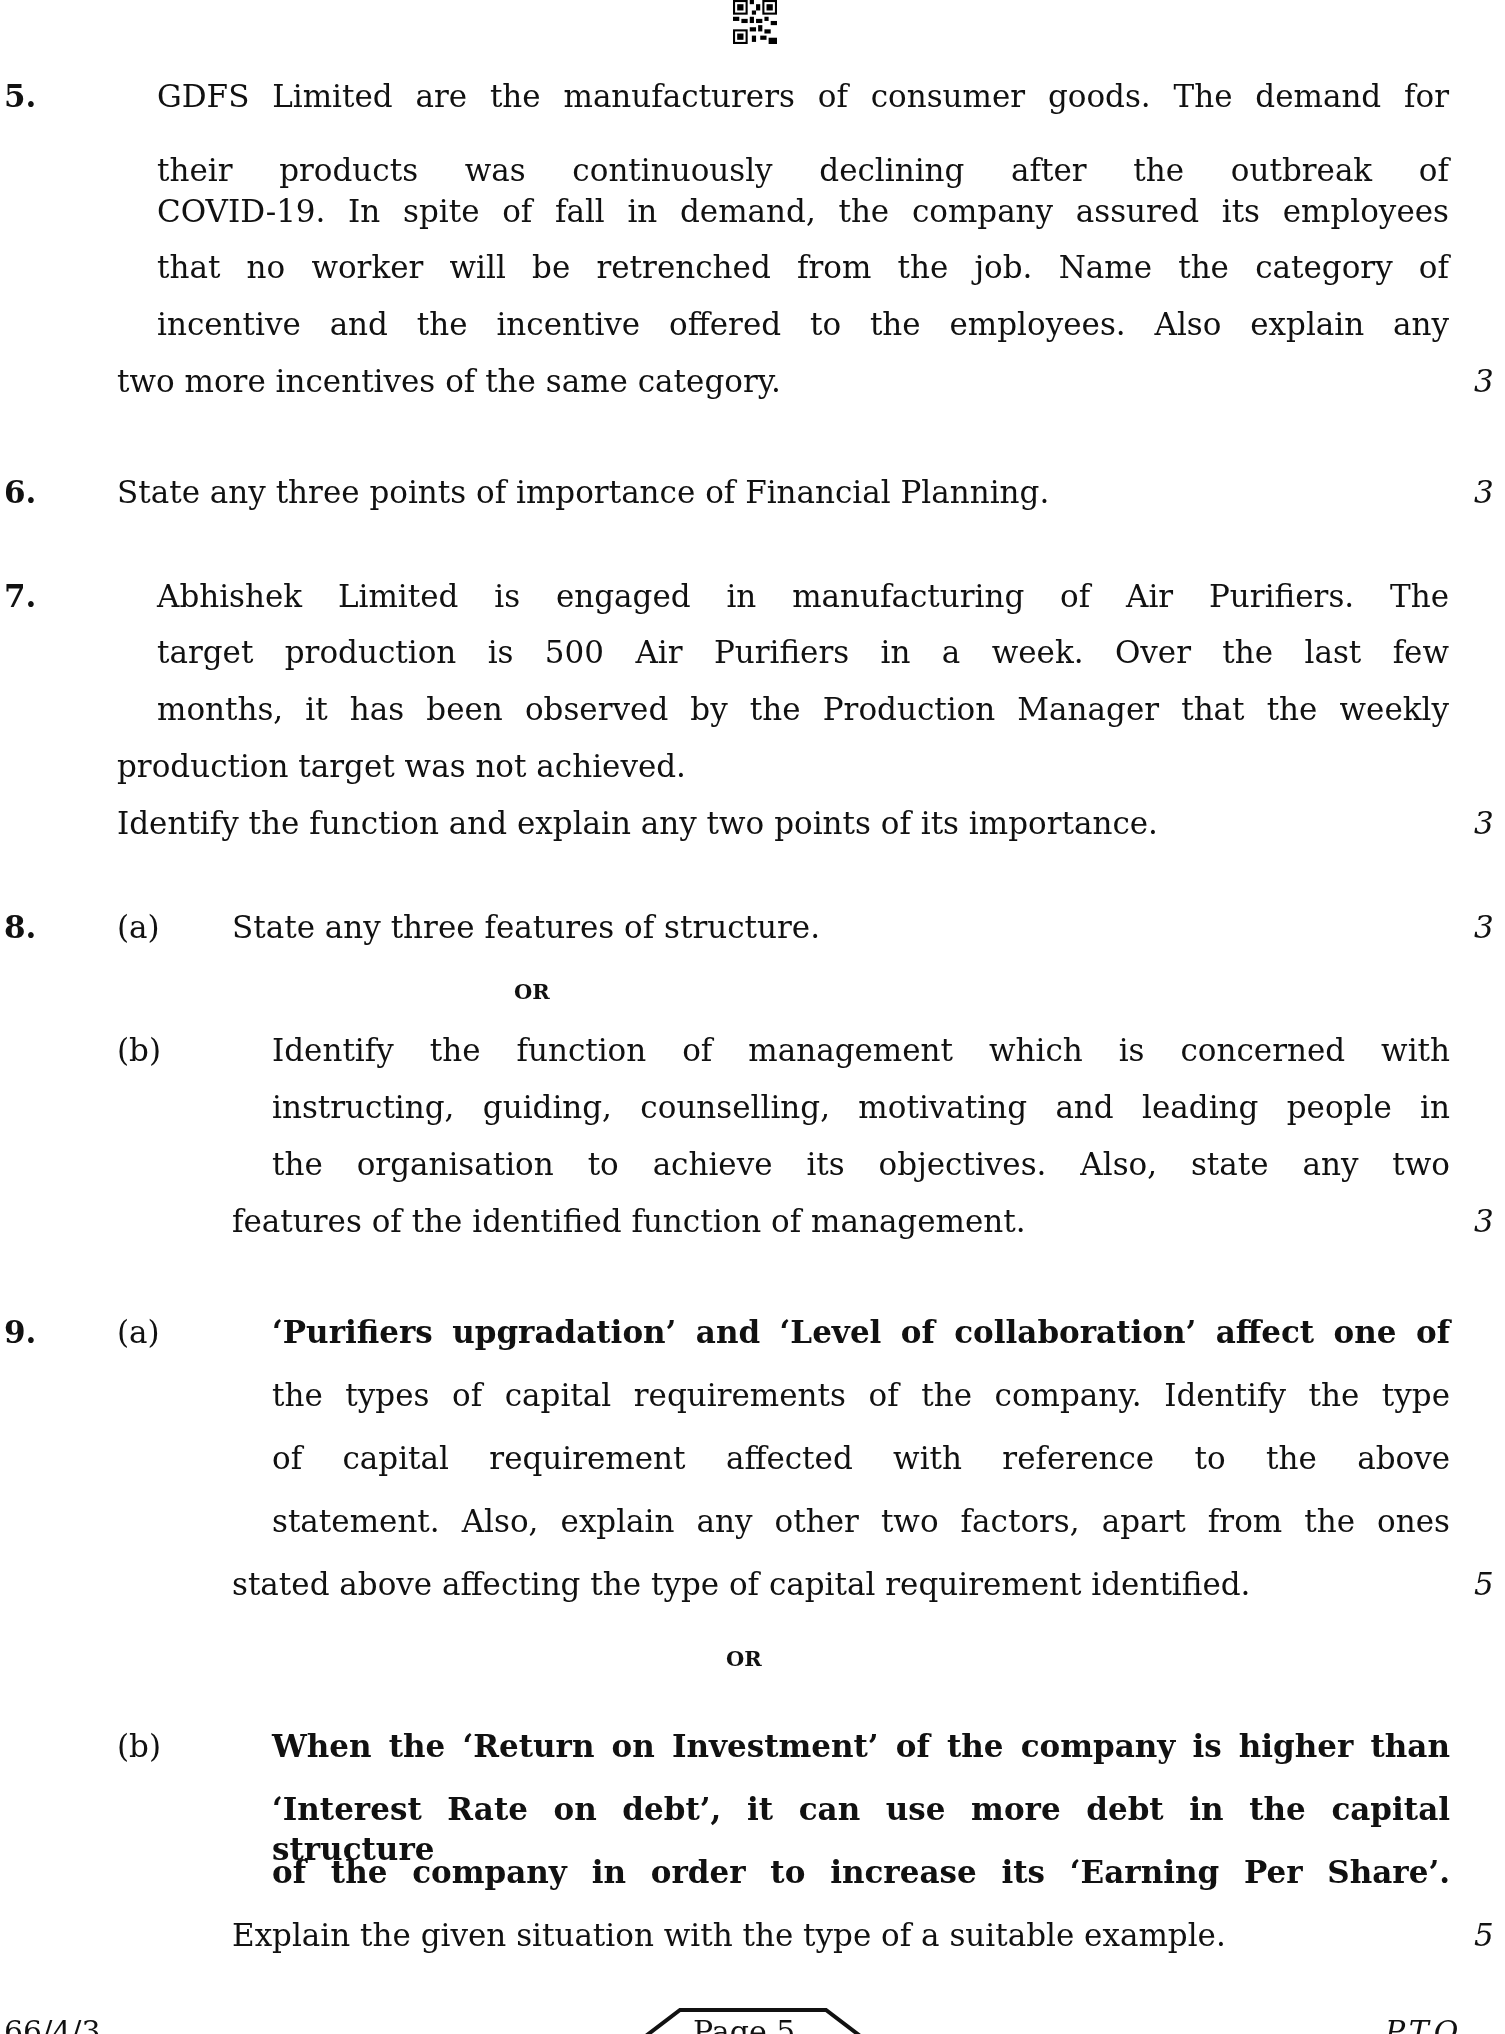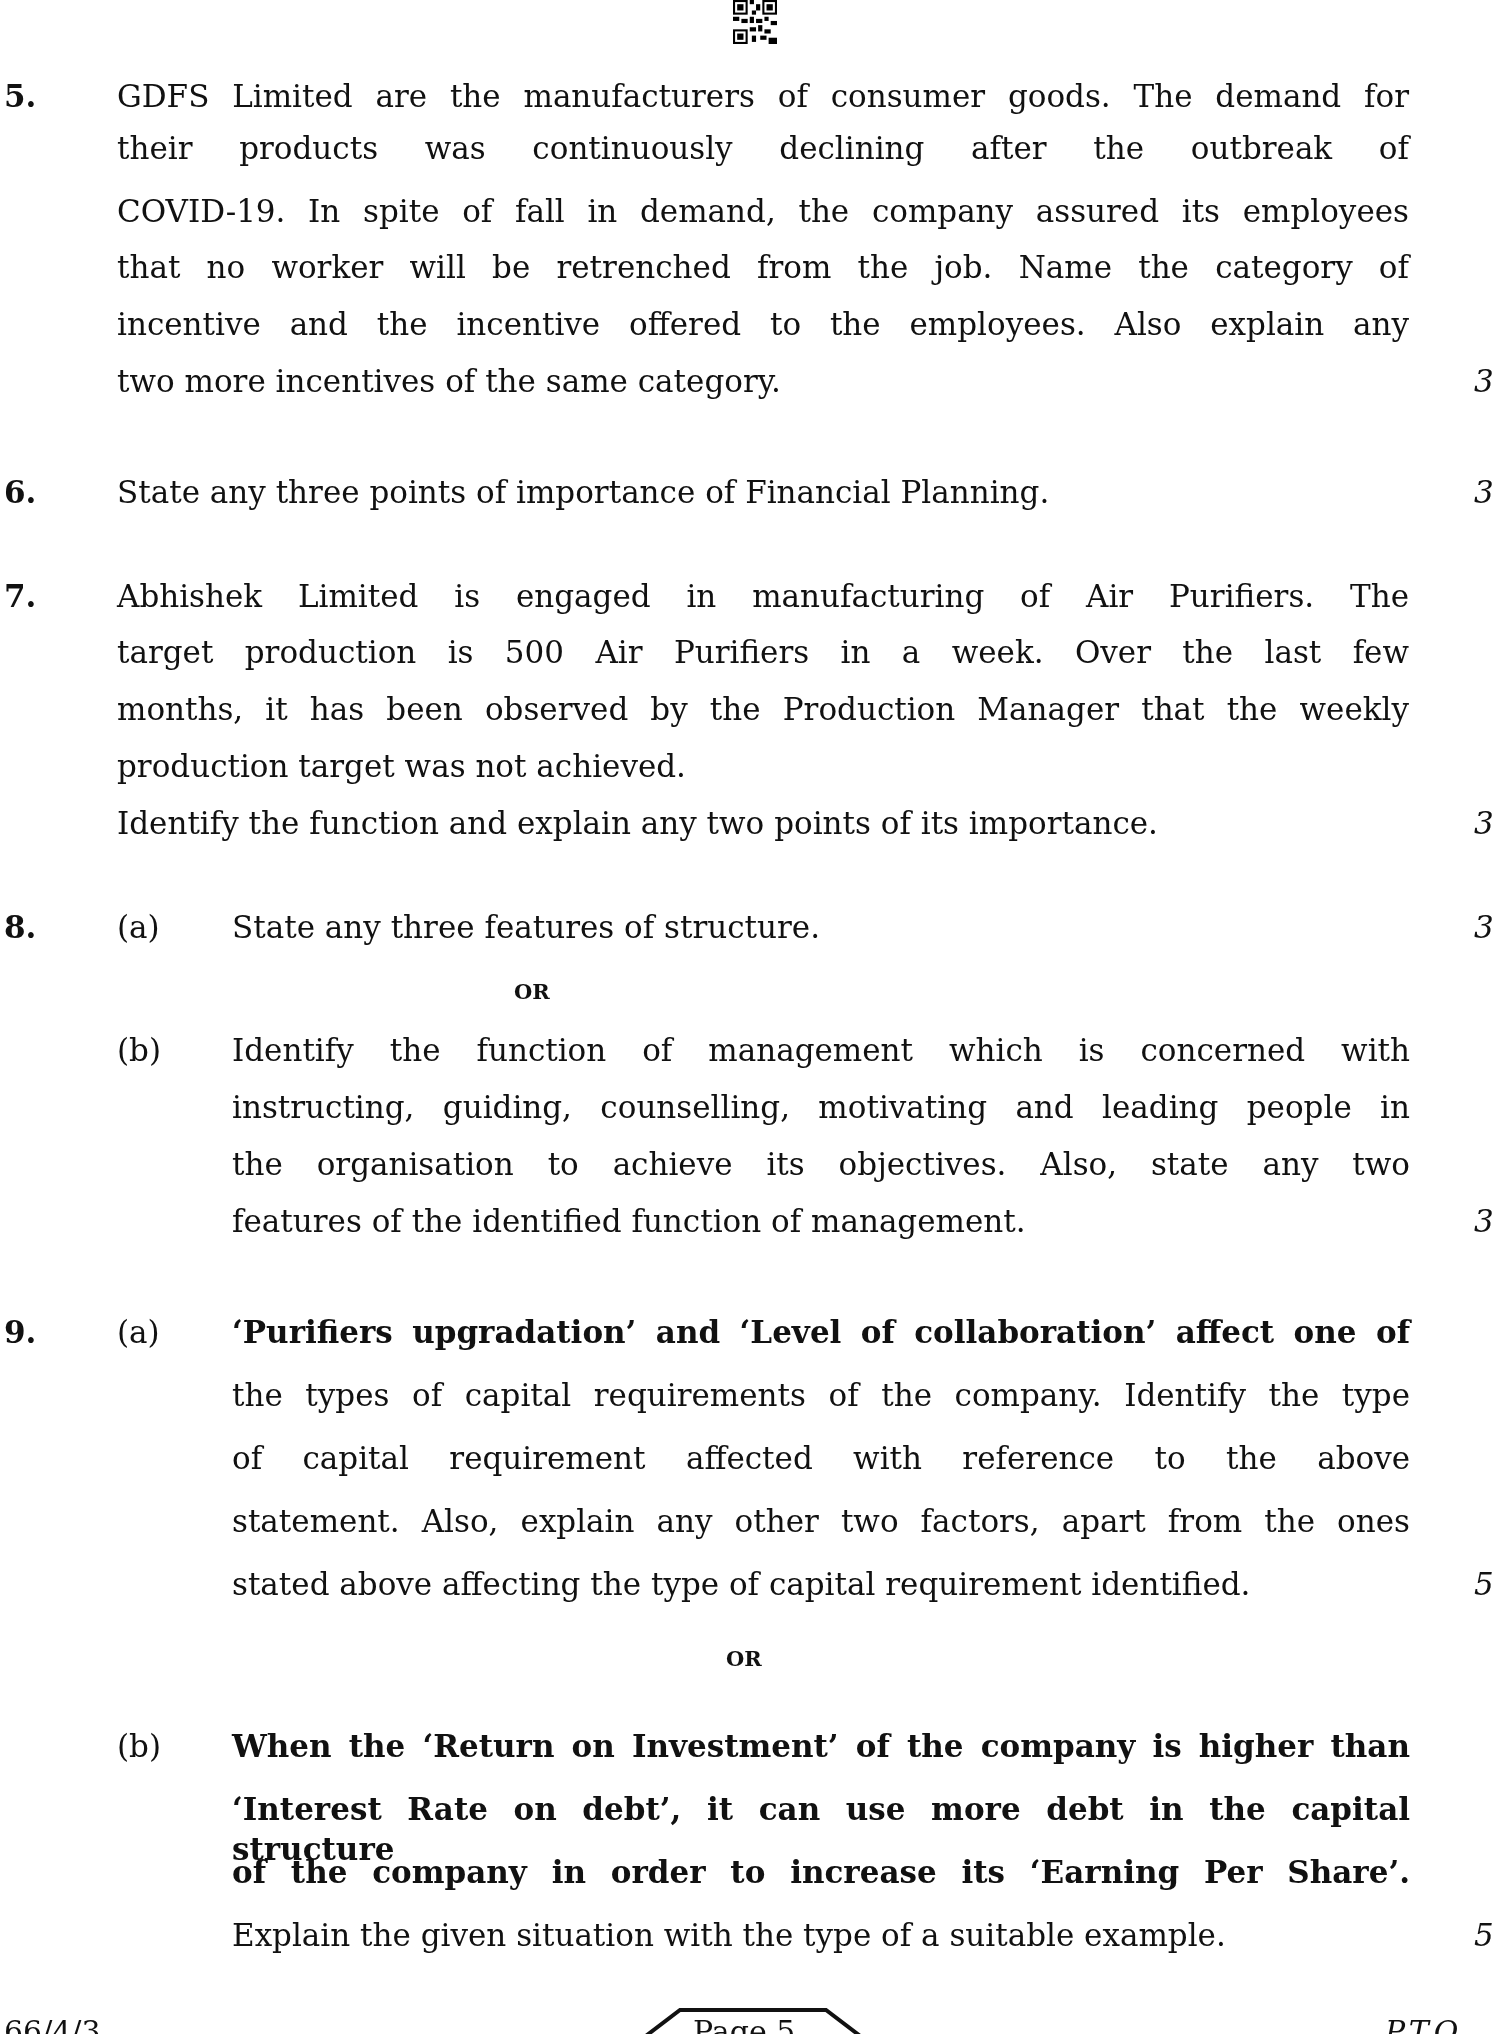--- a/index.html
+++ b/index.html
@@ -1,20 +1,20 @@
 <!DOCTYPE html>
 <html><head>
 <meta charset="utf-8">
 <style>
   html, body { margin:0; padding:0; background:#ffffff; }
   body { width:1505px; height:2034px; position:relative; overflow:hidden;
          font-family:"DejaVu Serif","Liberation Serif",serif; color:#111; }
   .qr { position:absolute; left:732px; top:0px; width:46px; height:44px; }
   .line { position:absolute; font-size:31px; line-height:40px; white-space:nowrap; }
-  .just { text-align:justify; text-align-last:justify; white-space:normal; }
+  .just { text-align:justify; text-align-last:justify; white-space:normal;margin-left:40px; }
   .num { position:absolute; left:4px; font-weight:bold; font-size:31px; line-height:40px; }
   .sub { position:absolute; left:117px; font-size:31px; line-height:40px; }
   .mark { position:absolute; left:1474px; font-style:italic; font-size:31px; line-height:40px; }
   .or { position:absolute; font-weight:bold; font-size:21px; line-height:40px; }
   .bold { font-weight:bold; }
   .footer { position:absolute; top:2012px; font-size:30px; line-height:40px; }
   .pagebox { position:absolute; left:628px; top:2008px; width:250px; height:40px; }
 </style>
 </head>
 <body>
@@ -43,21 +43,21 @@
     <rect x="12" y="12" width="2" height="3" fill="#000"></rect>
     <rect x="15" y="14" width="3" height="2" fill="#000"></rect>
   <rect x="9" y="17" width="2" height="3" fill="#000"></rect>
     <rect x="13" y="17" width="3" height="2" fill="#000"></rect>
     <rect x="17" y="18" width="4" height="3" fill="#000"></rect>
 </svg>
 
 <div>
   <div class="num" style="top:76px">5.</div>
   <div class="line just" style="top:76px;left:117px;width:1292px">GDFS Limited are the manufacturers of consumer goods. The demand for</div>
-  <div class="line just" style="top:128px;left:117px;width:1292px">their products was continuously declining after the outbreak of</div>
+  <div class="line just" style="top:150px;left:117px;width:1292px">their products was continuously declining after the outbreak of</div>
   <div class="line just" style="top:191px;left:117px;width:1292px">COVID-19. In spite of fall in demand, the company assured its employees</div>
   <div class="line just" style="top:247px;left:117px;width:1292px">that no worker will be retrenched from the job. Name the category of</div>
   <div class="line just" style="top:304px;left:117px;width:1292px">incentive and the incentive offered to the employees. Also explain any</div>
   <div class="line" style="top:361px;left:117px">two more incentives of the same category.</div>
   <div class="mark" style="top:361px">3</div>
 </div>
 
 <div>
   <div class="num" style="top:472px">6.</div>
   <div class="line" style="top:472px;left:117px">State any three points of importance of Financial Planning.</div>

